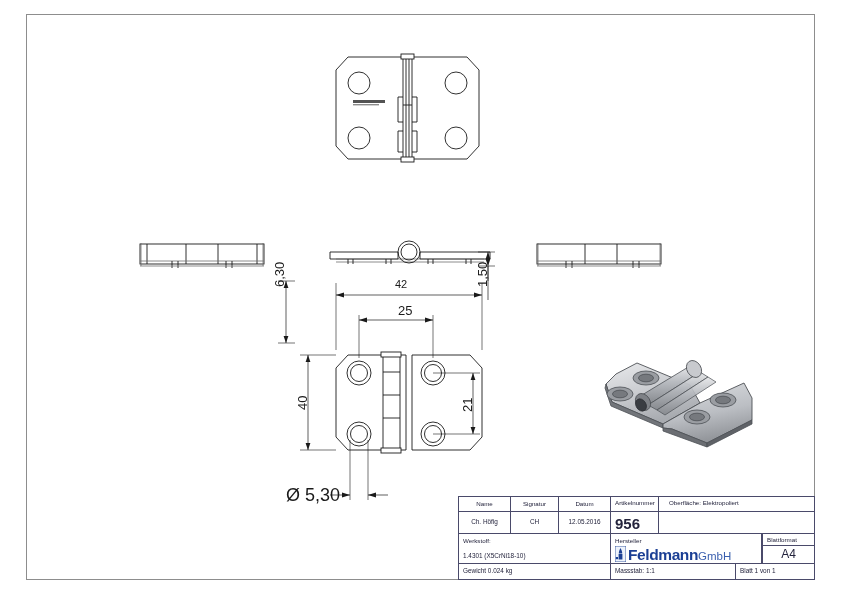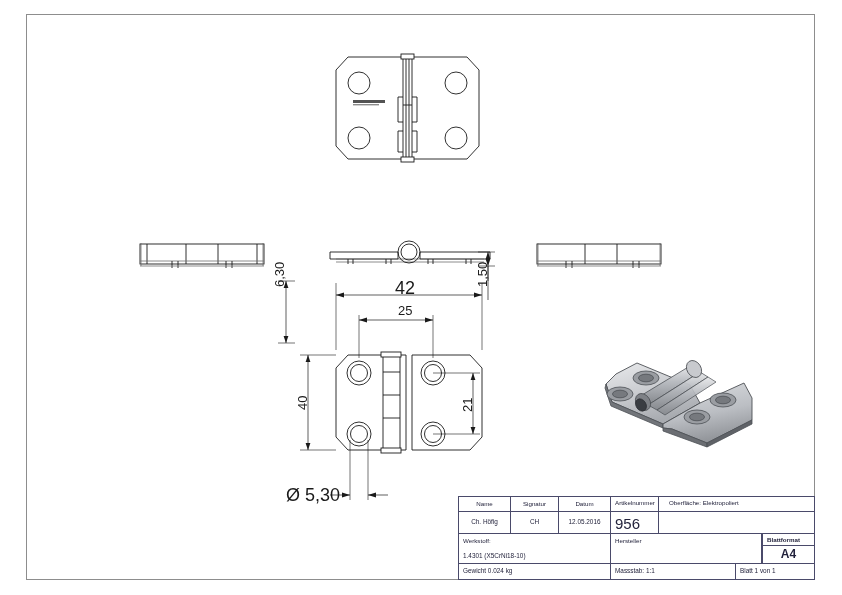--- a/index.html
+++ b/index.html
@@ -24,21 +24,21 @@
         display:flex;flex-direction:column;justify-content:center;overflow:hidden;}
   .cell:last-child{border-right:none;}
   .r1{height:15px;}
   .r2{height:22px;}
   .r3{height:30px;}
   .r4{height:15px;}
   .c-name{width:52px;}
   .c-sig{width:48px;}
   .c-dat{width:52px;}
   .big{font-size:15px;line-height:1;color:#23233c;margin-top:1px;
-       font-family:"Liberation Sans",sans-serif;}
+       font-family:"Liberation Sans",sans-serif;font-weight:bold;}
   .lbl{font-size:6.2px;color:#23233c;}
   .val{font-size:6.4px;color:#23233c;}
   .c-art{flex:1;}
   .c-ob{width:155px;}
   .c-werk{width:152px;}
   .c-her{flex:1;}
   .c-bf{width:52px;border-left:1px solid #4a4a6a;}
   .bfbox{display:flex;flex-direction:column;height:100%;}
   .bflab{font-size:6.2px;padding:2px 0 0 4px;border-bottom:1px solid #4a4a6a;height:12px;box-sizing:border-box;}
   .bfval{flex:1;display:flex;align-items:center;justify-content:center;font-size:12px;}
@@ -235,21 +235,21 @@
         <ellipse cx="723" cy="400" rx="7.5" ry="3.8" fill="#76797e"></ellipse>
         <ellipse cx="697" cy="417" rx="13" ry="7" fill="#9a9da2"></ellipse>
         <ellipse cx="697" cy="417" rx="7.5" ry="3.8" fill="#76797e"></ellipse>
       </g>
     </g>
   </svg>
 
   <div style="position:absolute;left:272px;top:287px;transform:rotate(-90deg);transform-origin:left top;
               font-size:13px;white-space:nowrap;">6,30</div>
 
-  <div style="position:absolute;left:395px;top:278px;font-size:18px;">42</div>
+  <div style="position:absolute;left:395px;top:278px;font-size:11px;">42</div>
 
   <div style="position:absolute;left:398px;top:303px;font-size:13px;">25</div>
 
   <div style="position:absolute;left:475px;top:287px;transform:rotate(-90deg);transform-origin:left top;
               font-size:13px;white-space:nowrap;">1,50</div>
 
   <div style="position:absolute;left:295px;top:410px;transform:rotate(-90deg);transform-origin:left top;
               font-size:13px;white-space:nowrap;">40</div>
 
   <div style="position:absolute;left:460px;top:412px;transform:rotate(-90deg);transform-origin:left top;
@@ -293,22 +293,38 @@
       <div class="cell c-ob"></div>
     </div>
 
     <div class="row r3">
       <div class="cell c-werk" style="justify-content:flex-start;padding-top:3px;">
         <span class="lbl">Werkstoff:</span>
         <span class="val" style="margin-top:7px;">1.4301 (X5CrNi18-10)</span>
       </div>
       <div class="cell c-her" style="justify-content:flex-start;padding-top:3px;">
         <span class="lbl">Hersteller</span>
-      </div>
-      <div class="cell c-bf" style="padding:0;font-weight:bold;">
+        <div class="her-wrap">
+          <div class="logo">
+            <div class="logomark">
+              <svg width="11" height="16" viewBox="0 0 11 16">
+                <rect x="0" y="0" width="11" height="16" fill="#eef3fb" stroke="#1b3f94" stroke-width="0.8"></rect>
+                <path d="M5.5,2 C6.6,4 7.2,5.5 7.2,7.5 L3.8,7.5 C3.8,5.5 4.4,4 5.5,2 Z" fill="#1b3f94"></path>
+                <rect x="3.6" y="8" width="3.8" height="5.5" fill="#1b3f94"></rect>
+                <rect x="0.8" y="11" width="2.2" height="2.2" fill="#1b3f94"></rect>
+              </svg>
+            </div>
+            <div class="logotext">
+              <span>Feldmann</span><span class="gm">GmbH</span>
+            </div>
+          </div>
+
+        </div>
+      </div>
+      <div class="cell c-bf" style="padding:0;">
         <div class="bfbox">
           <div class="bflab">Blattformat</div>
           <div class="bfval">A4</div>
         </div>
       </div>
     </div>
 
     <div class="row r4">
       <div class="cell c-gew" style="justify-content:center;">
         <span class="val">Gewicht 0.024 kg</span>

